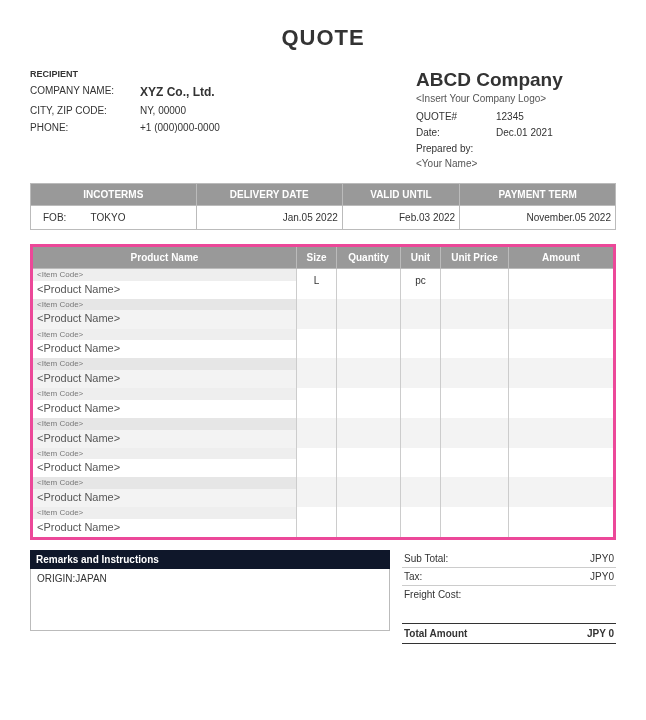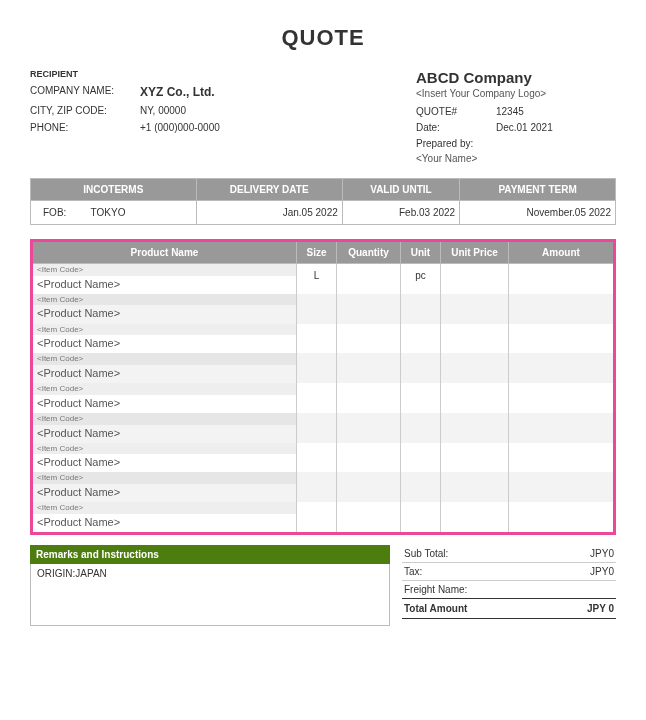--- a/index.html
+++ b/index.html
@@ -20,21 +20,21 @@
     margin-bottom: 18px;
   }
   .header { display: flex; justify-content: space-between; margin-bottom: 14px; }
   .left-col { flex: 1; }
   .right-col { width: 200px; }
   .section-label { font-size: 9px; font-weight: bold; margin-bottom: 4px; }
   .row { display: flex; margin-bottom: 2px; line-height: 1.5; }
   .label { width: 110px; font-size: 10px; }
   .value { font-size: 10px; }
   .value.bold { font-weight: bold; font-size: 12px; }
-  .company-name { font-weight: bold; font-size: 15px; margin-bottom: 2px; }
+  .company-name { font-weight: bold; font-size: 19px; margin-bottom: 2px; }
   .logo-ph { font-size: 10px; color: #555; margin-bottom: 6px; }
   .right-row { display: flex; margin-bottom: 2px; line-height: 1.4; }
   .right-label { width: 80px; font-size: 10px; }
   .right-value { font-size: 10px; }
   .prep-name { font-size: 10px; color: #555; margin-top: 2px; }
 
   .terms-table { width: 100%; border-collapse: collapse; margin-bottom: 14px; border: 1px solid #bbb; }
   .terms-table th { background: #999; color: #fff; font-size: 10px; font-weight: bold; padding: 5px 4px; border: 1px solid #bbb; }
   .terms-table td { font-size: 10px; padding: 6px 4px; border: 1px solid #bbb; text-align: right; }
   .terms-table td.incoterms { text-align: left; padding-left: 12px; }
@@ -50,25 +50,25 @@
   .col-price { width: 68px; }
   .col-amt { }
   .item-code { font-size: 8px; color: #777; background: #eee; padding: 1px 4px; line-height: 1.2; }
   .product-name { font-size: 11px; color: #555; padding: 2px 4px 3px; line-height: 1.2; }
   .cell-center { text-align: center; padding: 6px 2px; }
   tr.striped td { background: #f3f3f3; }
   tr.striped .item-code { background: #e6e6e6; }
 
   .bottom { display: flex; margin-top: 10px; gap: 12px; }
   .remarks { width: 360px; }
-  .remarks-header { background: #4d7c0f; color: #fff; font-size: 10px; font-weight: bold; padding: 4px 6px; }
+  .remarks-header { background: #0f172a; color: #fff; font-size: 10px; font-weight: bold; padding: 4px 6px; }
   .remarks-body { border: 1px solid #bbb; border-top: none; font-size: 10px; padding: 4px 6px; height: 62px; }
   .totals { flex: 1; }
   .total-row { display: flex; justify-content: space-between; padding: 3px 2px; font-size: 10px; border-bottom: 1px solid #ccc; }
-  .total-row.grand { font-weight: bold; border-top: 1px solid #333; border-bottom: 1px solid #333; padding: 4px 2px; }
+  .total-row.grand { font-weight: bold; border-top: 1px solid #333; border-bottom: 1px solid #333; padding: 4px 2px; margin-top: 20px; }
   .total-row.noborder { border-bottom: none; }
 </style>
 </head>
 <body>
 
 <div class="title">QUOTE</div>
 
 <div class="header">
   <div class="left-col">
     <div class="section-label">RECIPIENT</div>
@@ -337,21 +337,21 @@
   <div class="totals">
     <div class="total-row">
       <span>Sub Total:</span>
       <span>JPY0</span>
     </div>
     <div class="total-row">
       <span>Tax:</span>
       <span>JPY0</span>
     </div>
     <div class="total-row noborder">
-      <span>Freight Name:</span>
+      <span>Freight Cost:</span>
       <span></span>
     </div>
     <div class="total-row grand">
       <span>Total Amount</span>
       <span>JPY 0</span>
     </div>
   </div>
 </div>
 
 </body></html>

